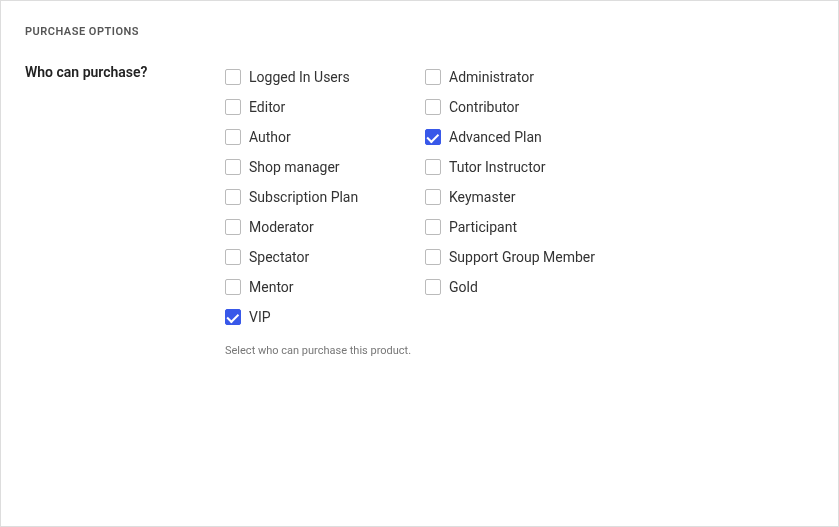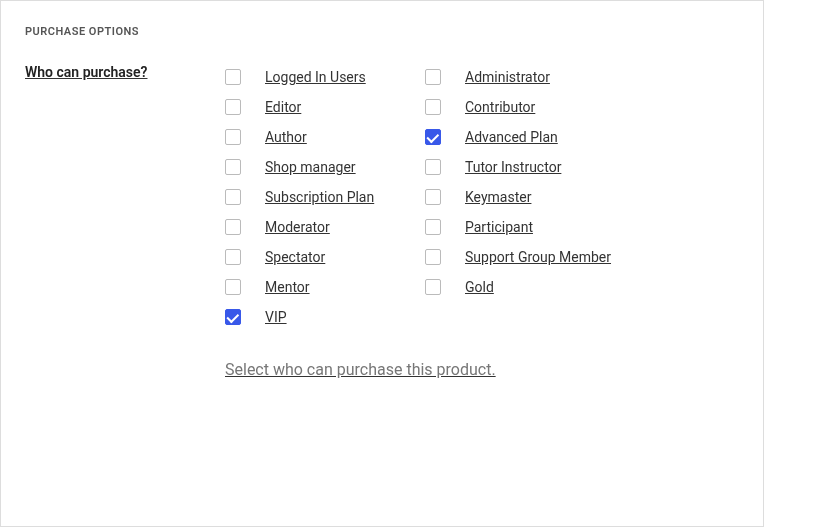--- a/index.html
+++ b/index.html
@@ -3,58 +3,57 @@
   <meta charset="utf-8">
   <style>
     * { box-sizing: border-box; margin: 0; padding: 0; }
     body {
       font-family: -apple-system, BlinkMacSystemFont, "Segoe UI", Roboto, sans-serif;
       background: #fff;
       color: #333;
       font-size: 14px;
     }
     .container {
-      width: 764px;
+      width: 839px;
       min-height: 527px;
       border: 1px solid #ddd;
       padding: 24px;
       background: #fff;
     }
     .section-title {
       font-size: 11px;
       font-weight: 600;
       color: #555;
       letter-spacing: 0.5px;
       text-transform: uppercase;
       margin-bottom: 24px;
     }
     .form-row {
       display: flex;
       align-items: flex-start;
       gap: 40px;
-      text-decoration: underline;
     }
     .form-label {
       font-size: 14px;
       font-weight: 600;
       color: #222;
       width: 160px;
       flex-shrink: 0;
       padding-top: 2px;
     }
     .checkboxes-grid {
       display: grid;
       grid-template-columns: 200px 220px;
       gap: 0;
       row-gap: 0;
     }
     .checkbox-item {
       display: flex;
       align-items: center;
-      gap: 24px;
+      gap: 8px;
       padding: 7px 0;
       cursor: pointer;
     }
     .checkbox-item label {
       font-size: 14px;
       color: #333;
       cursor: pointer;
     }
     .custom-checkbox {
       width: 16px;
@@ -75,23 +74,23 @@
     .custom-checkbox.checked::after {
       content: '';
       display: block;
       width: 9px;
       height: 5px;
       border-left: 2px solid #fff;
       border-bottom: 2px solid #fff;
       transform: rotate(-45deg) translateY(-1px);
     }
     .helper-text {
-      font-size: 16px;
+      font-size: 11px;
       color: #777;
-      margin-top: 28px;
+      margin-top: 12px;
     }
   </style>
 </head>
 <body>
 
 <div class="container">
   <div class="section-title">PURCHASE OPTIONS</div>
 
   <div class="form-row">
     <div class="form-label">Who can purchase?</div>

